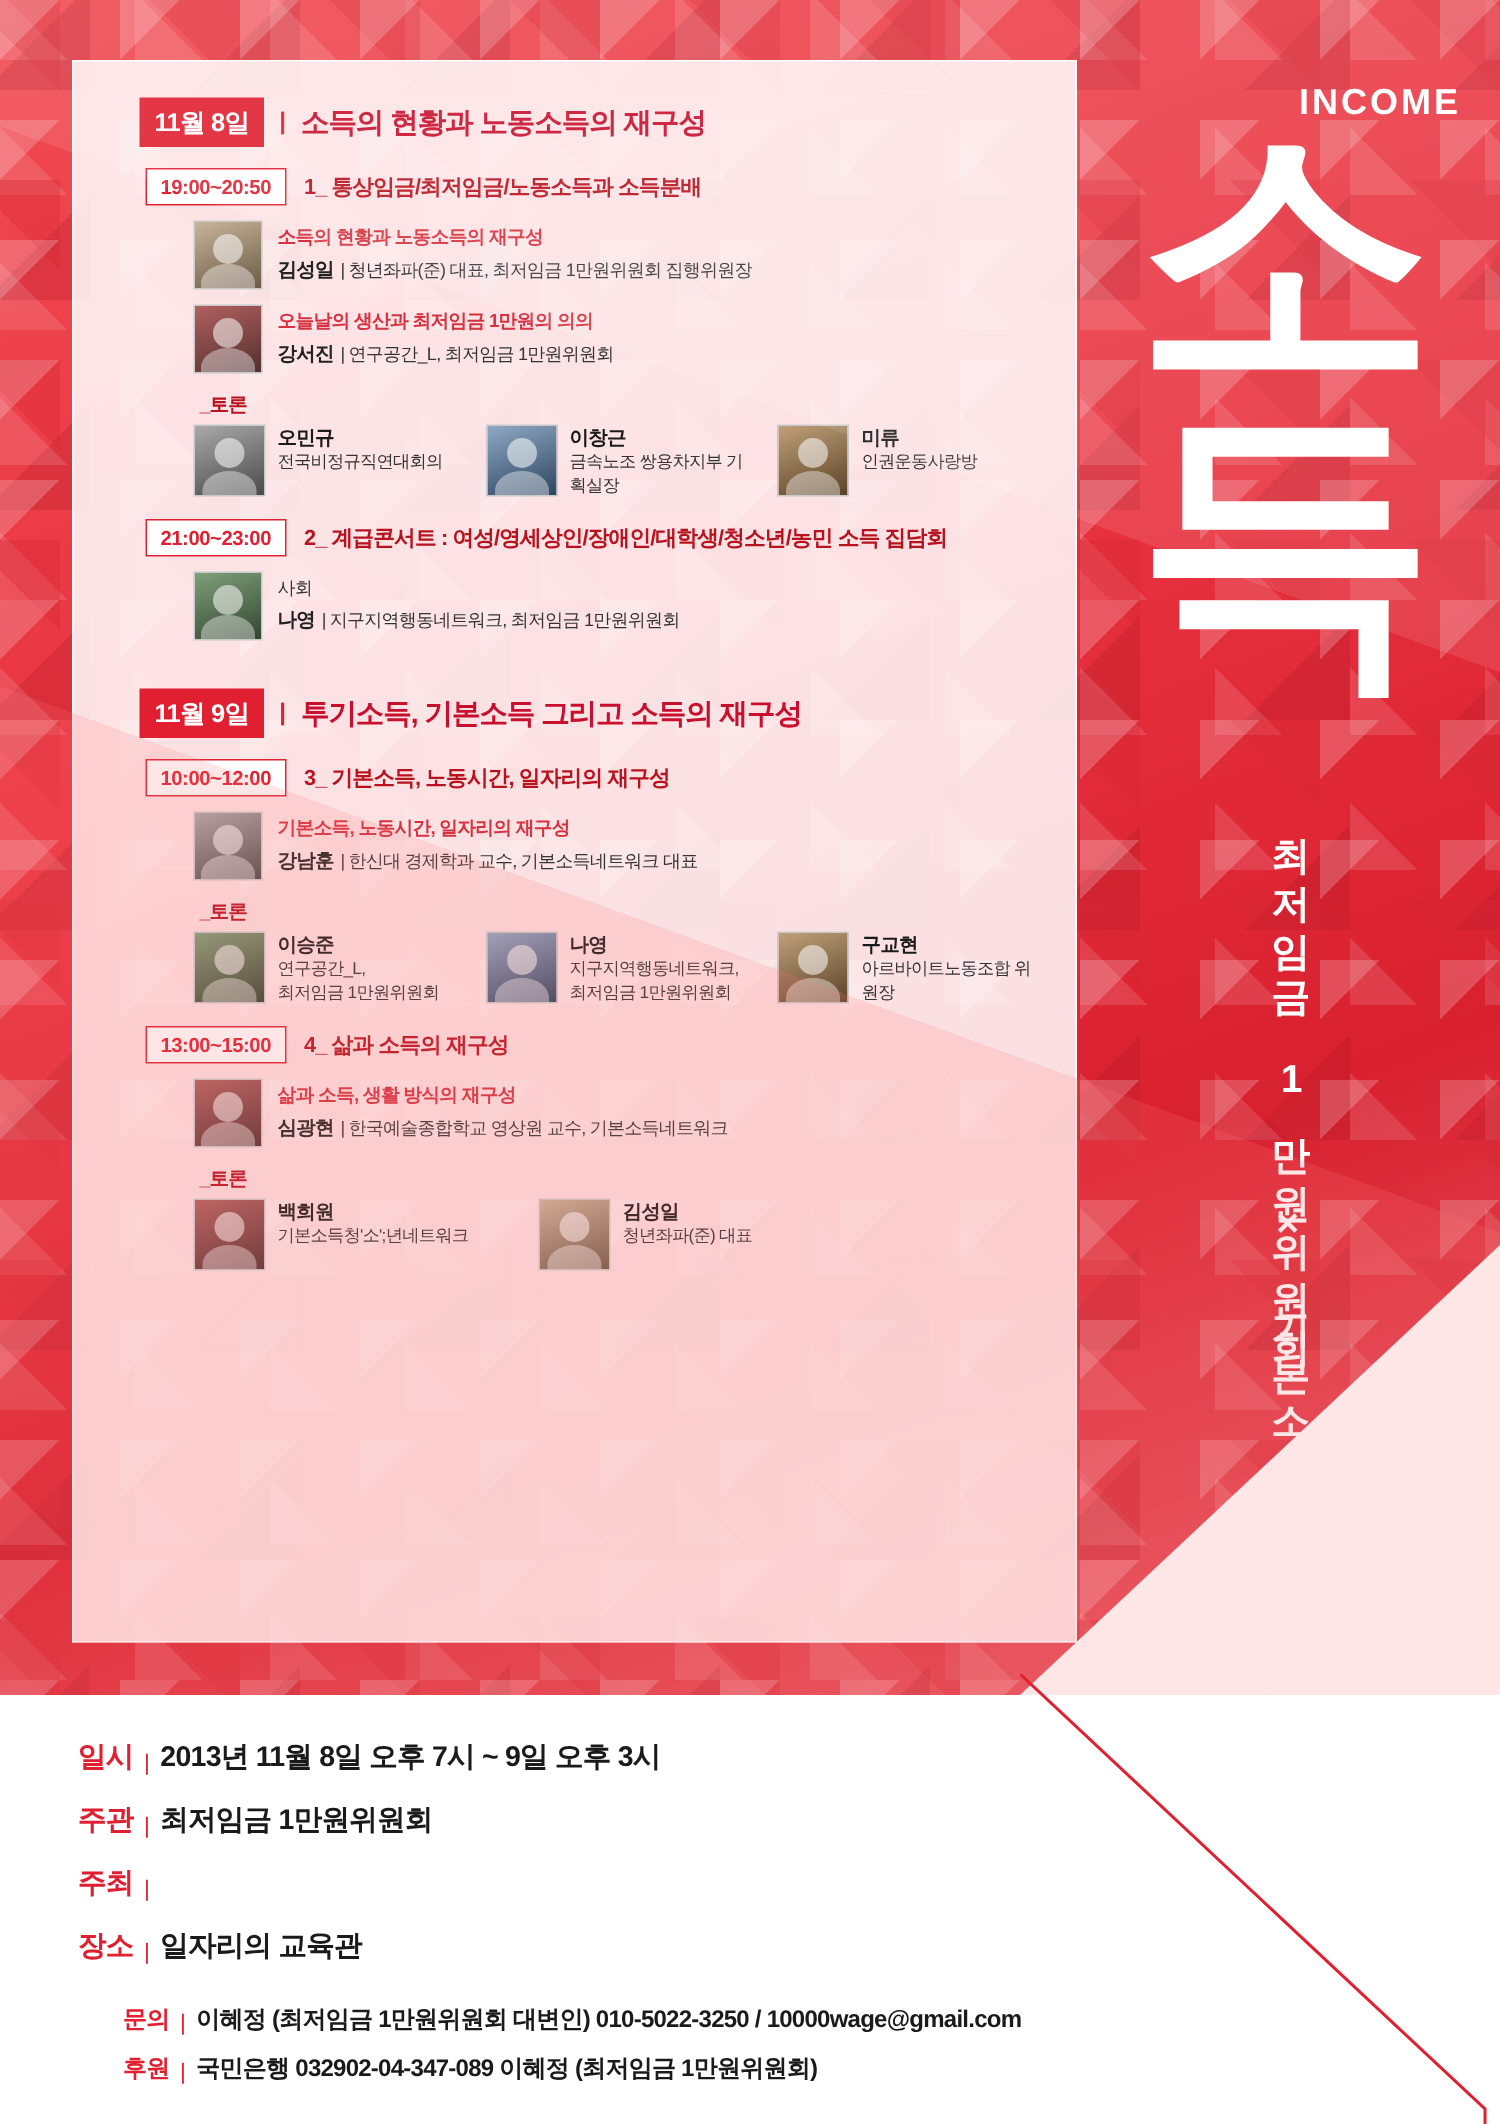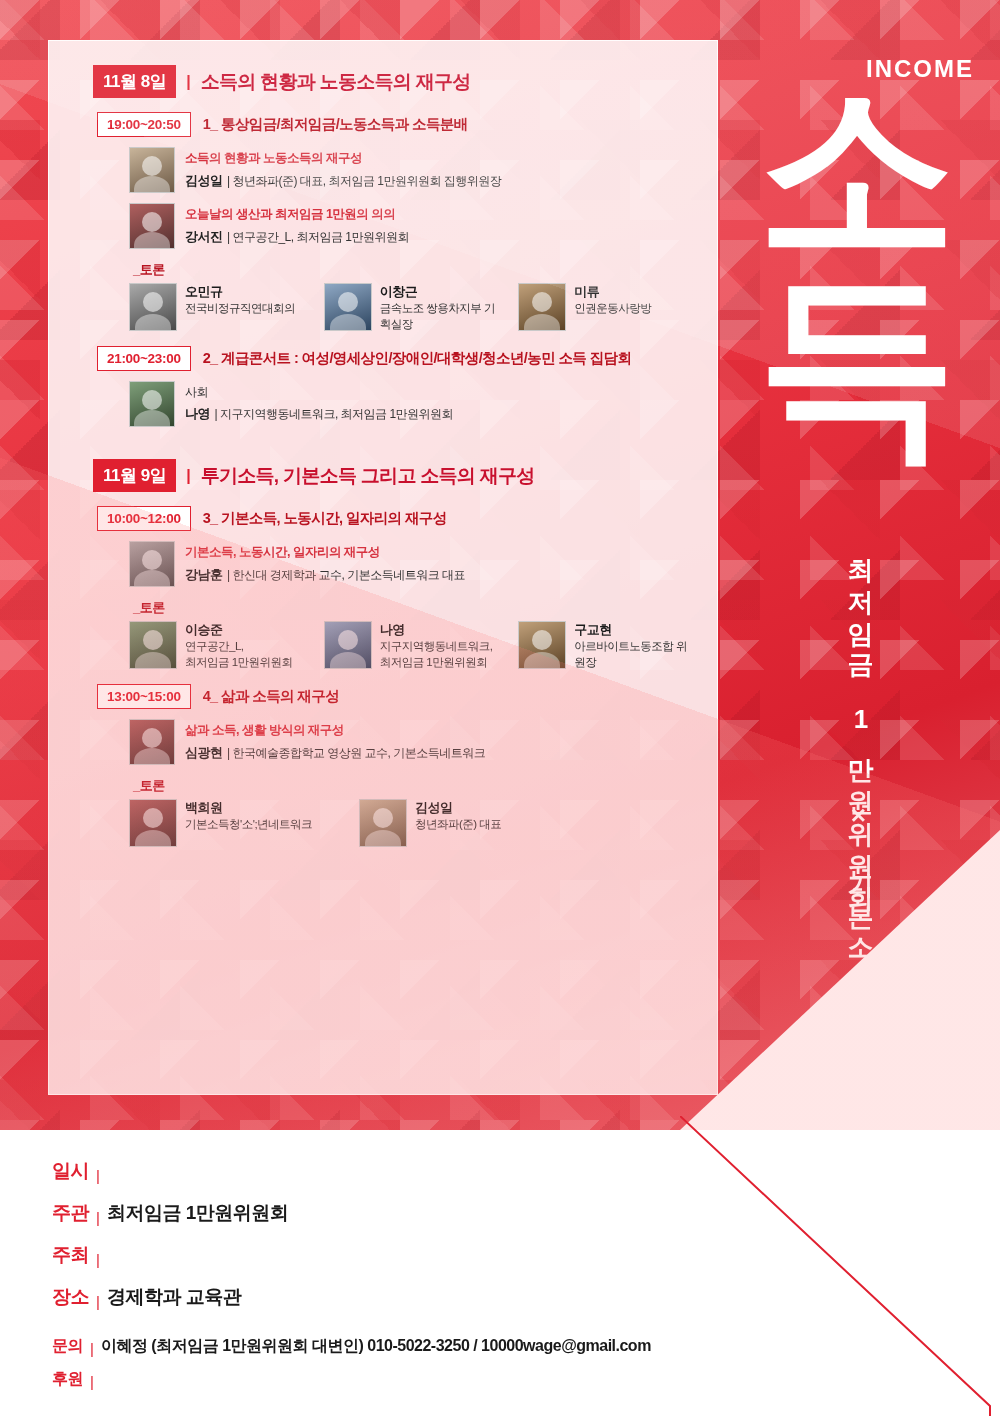--- a/index.html
+++ b/index.html
@@ -135,21 +135,21 @@
 
   
   #info{
     position:absolute; left:0; top:1130px; width:1000px; height:286px;
     background:#ffffff; padding:28px 0 0 52px;
   }
   .info-line{ display:flex; align-items:flex-end; margin-bottom:16px; }
   .info-key{ color:#e02030; font-size:19px; font-weight:bold; letter-spacing:-0.5px; min-width:auto; }
   .info-bar{ color:#e02030; font-size:15px; margin:0 7px; }
   .info-val{ color:#1a1a1a; font-size:19px; font-weight:bold; letter-spacing:-0.5px; }
-  .info-line.small{ margin-bottom:12px; }
+  .info-line.small{ margin-bottom:12px;margin-left:30px; }
   .info-line.small .info-key{ font-size:16px; }
   .info-line.small .info-val{ font-size:16px; }
   #info-gap{ height:10px; }
 
   #corner-line{
     position:absolute; right:0; bottom:0; width:320px; height:300px;
     pointer-events:none;
   }
 </style>
 </head>
@@ -324,44 +324,46 @@
   <div id="vertical-org2">기본소득네트워크</div>
 
   <div id="poster-notch"></div>
 </div>
 
 <div id="info">
 
   <div class="info-line">
     <span class="info-key">일시</span>
     <span class="info-bar">|</span>
+    <span class="info-val">2013년 11월 8일 오후 7시 ~ 9일 오후 3시</span>
   </div>
   <div class="info-line">
     <span class="info-key">주관</span>
     <span class="info-bar">|</span>
     <span class="info-val">최저임금 1만원위원회</span>
   </div>
   <div class="info-line">
     <span class="info-key">주최</span>
     <span class="info-bar">|</span>
   </div>
   <div class="info-line">
     <span class="info-key">장소</span>
     <span class="info-bar">|</span>
-    <span class="info-val">경제학과 교육관</span>
+    <span class="info-val">일자리의 교육관</span>
   </div>
 
   <div id="info-gap"></div>
 
   <div class="info-line small">
     <span class="info-key">문의</span>
     <span class="info-bar">|</span>
     <span class="info-val">이혜정 (최저임금 1만원위원회 대변인) 010-5022-3250 / 10000wage@gmail.com</span>
   </div>
   <div class="info-line small">
     <span class="info-key">후원</span>
     <span class="info-bar">|</span>
+    <span class="info-val">국민은행 032902-04-347-089 이혜정 (최저임금 1만원위원회)</span>
   </div>
 
   <svg id="corner-line" viewBox="0 0 320 300">
     <path d="M0 0 L310 290 L310 300" fill="none" stroke="#e02030" stroke-width="2"></path>
   </svg>
 </div>
 
 </body></html>

